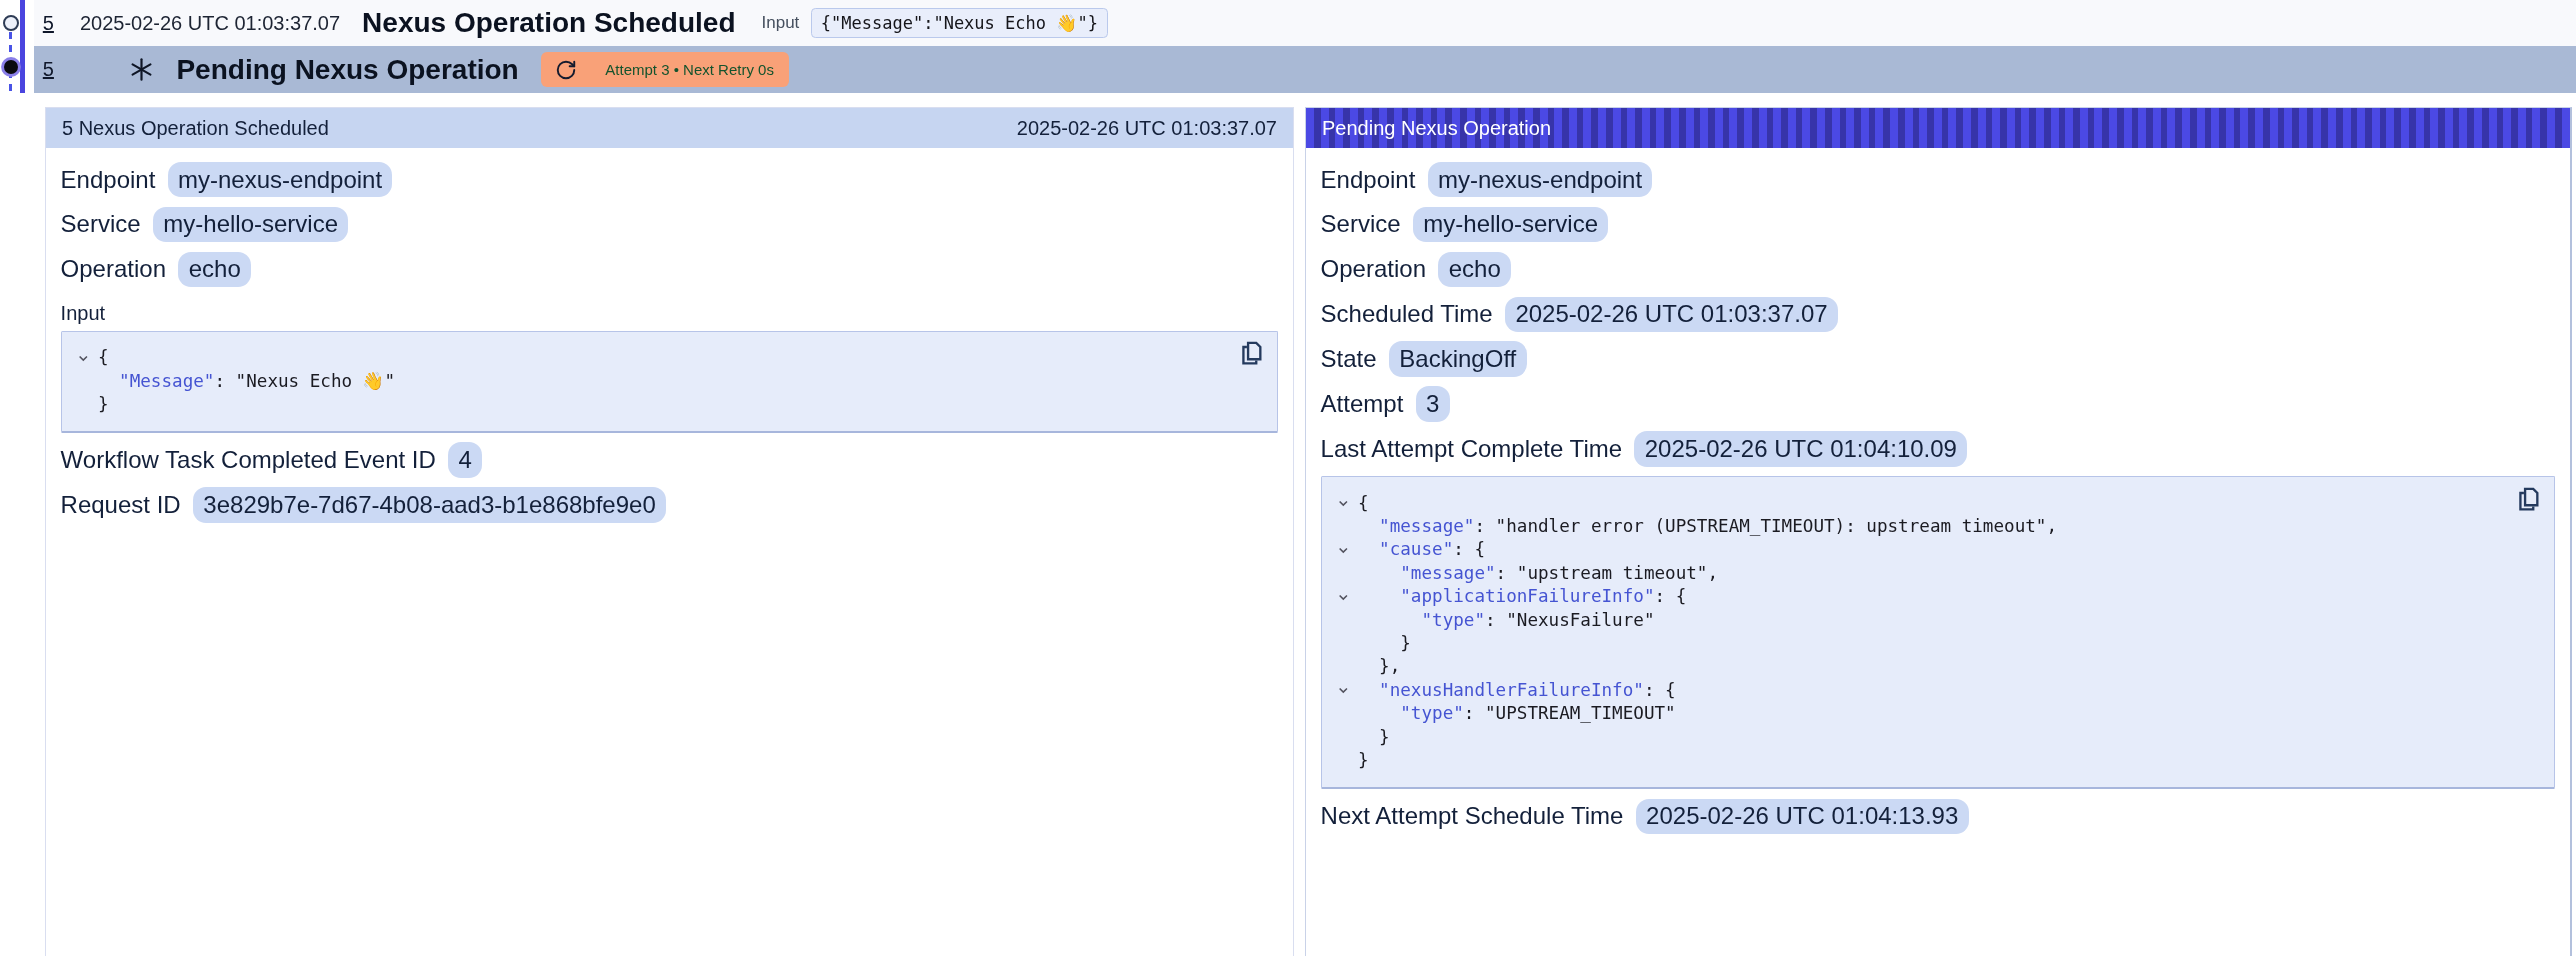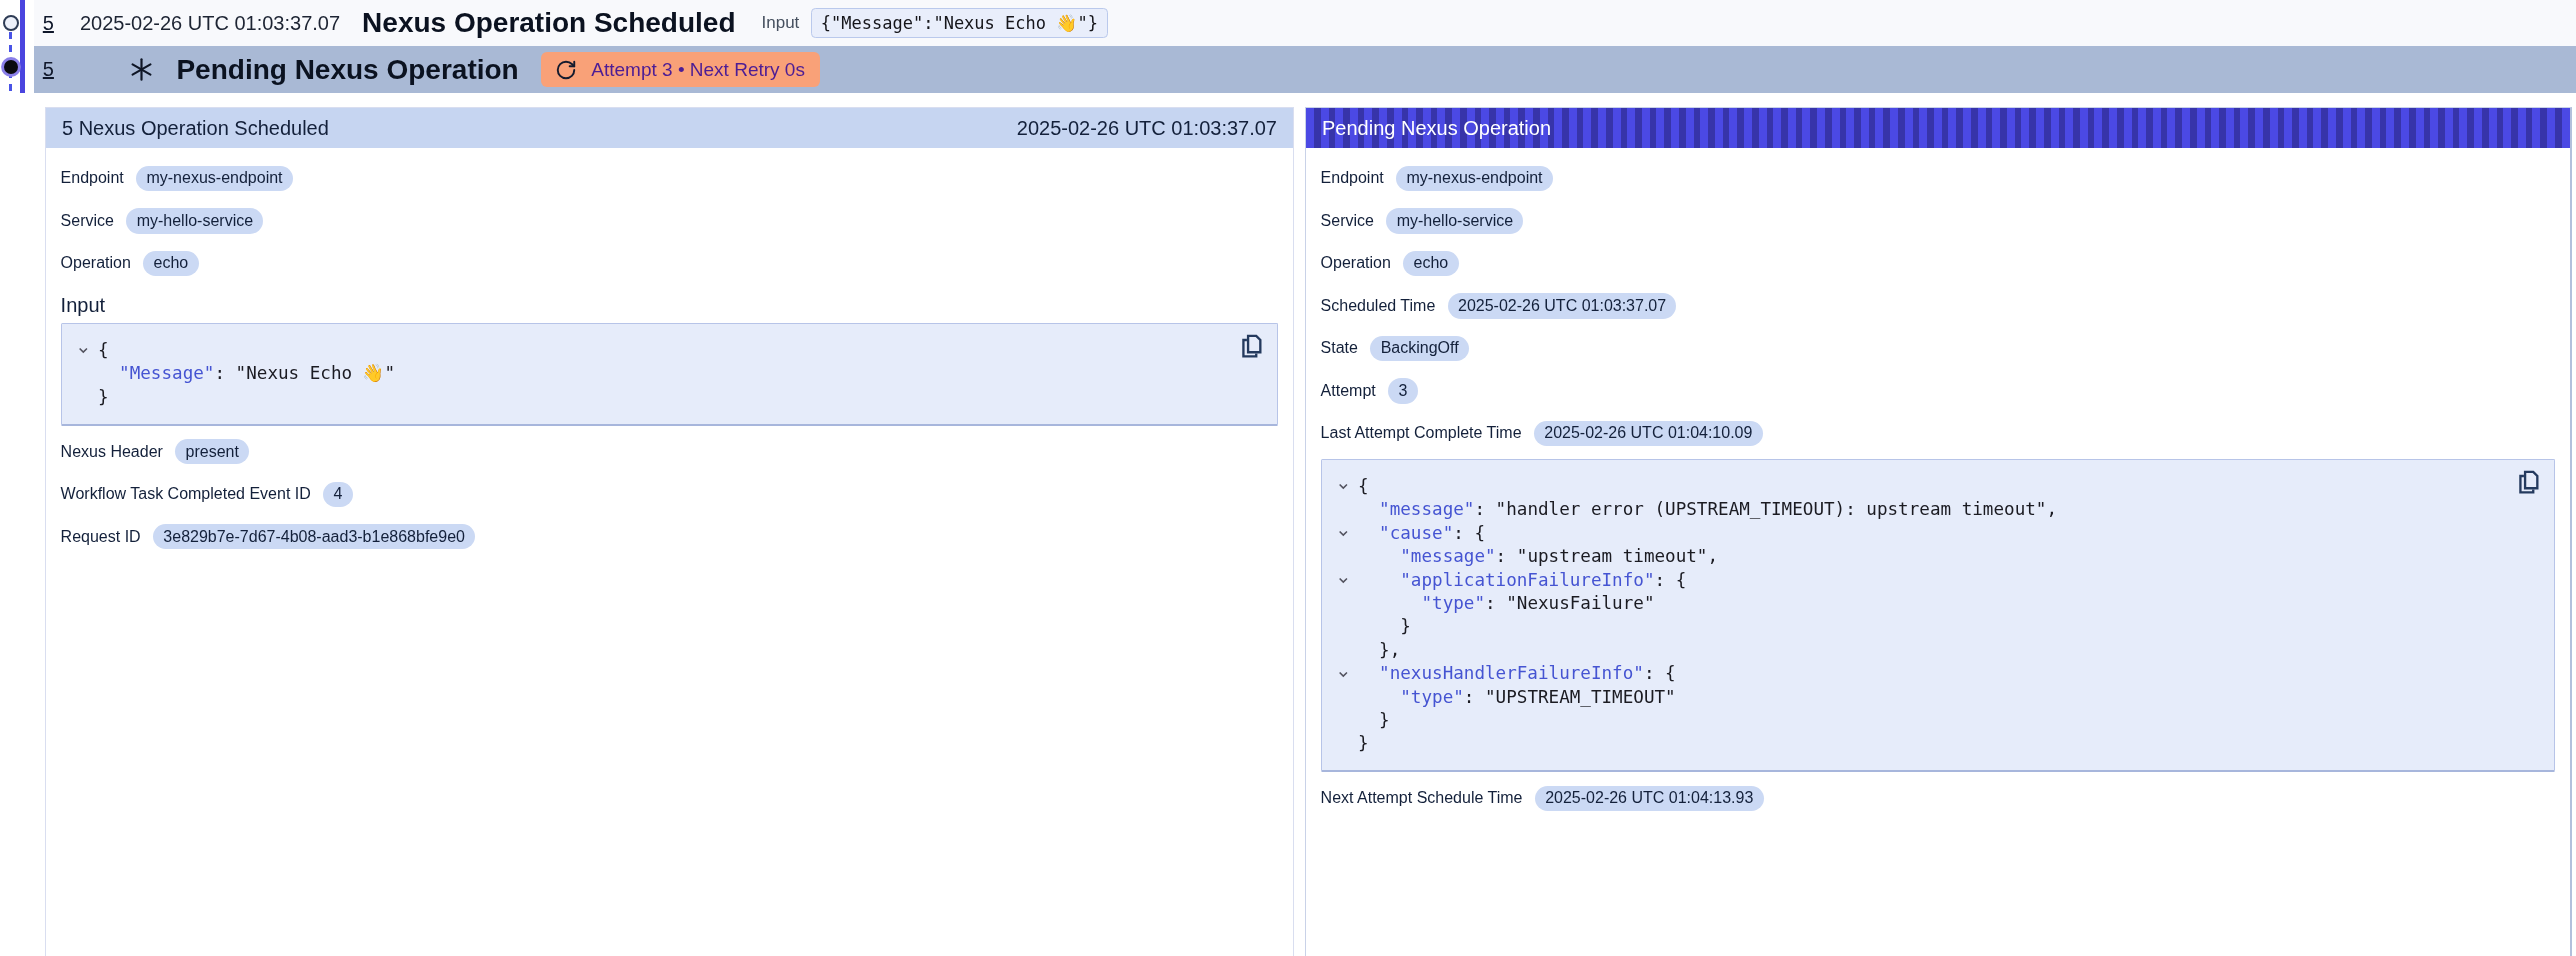--- a/index.html
+++ b/index.html
@@ -14,42 +14,42 @@
   .num { font-size:20px; color:#0f172a; text-decoration:underline; margin-left:8.8px; cursor:pointer; }
   .ts  { font-size:20px; color:#1d2433; margin-left:26px; }
   .ttl { font-size:28px; font-weight:700; color:#0b1220; }
   .row1 .ttl { margin-left:22px; }
   .inlbl { font-size:17px; color:#46505f; margin-left:26px; }
   .incode { font-family:"DejaVu Sans Mono", monospace; font-size:17px; color:#15151a;
     background:#e9eefb; border:1.5px solid #bac9ec; border-radius:4.4px; padding:4.4px 8.8px; margin-left:11.7px; }
   .pend-icon { margin-left:73px; display:flex; }
   .row2 .ttl { margin-left:20.5px; }
   .retry-badge { margin-left:22px; background:#f9a178; border-radius:5.9px; padding:6.6px 14.6px;
-    display:flex; align-items:center; gap:14px; font-size:19px; color:#4c1d95; }
+    display:flex; align-items:center; gap:28px; font-size:15px; color:#14532d; }
 
   
   .tl-bar { position:absolute; left:20px; top:0; width:5.1px; height:93px; background:#4a45df; }
   .tl-dash { position:absolute; left:8.8px; top:32px; width:3.7px; height:63px;
     background:repeating-linear-gradient(180deg,#4953e6 0 7.3px,transparent 7.3px 13px); }
   .tl-circle { position:absolute; left:2.9px; top:14.6px; width:16px; height:16px;
     border:2.9px solid #2e3c55; border-radius:50%; background:#edf1fa; }
   .tl-dot { position:absolute; left:4.4px; top:60px; width:14px; height:14px;
     background:#0a0a0f; border-radius:50%; box-shadow:0 0 0 2.9px #8a7fe8; }
 
   
   .panel { position:absolute; top:107px; bottom:0; background:#fff; }
   .panel-left  { left:45px;  width:1249px; border:0.7px solid #d9def0; border-bottom:none; }
   .panel-right { left:1305px; width:1267px; border:0.7px solid #c9d2e8; border-right:2.2px solid #b3c0dc; border-bottom:none; }
   .phead { height:40px; display:flex; align-items:center; padding:4px 16px; font-size:20px; }
   .phead-left { background:#c6d5f1; color:#13203a; justify-content:space-between; }
   .phead-right { background:repeating-linear-gradient(90deg,#4b49e4 0 8px,#3734a9 8px 14.6px);
     color:#ffffff; font-weight:500; }
   .pbody { padding:4.4px 14.6px 0 14.6px; }
 
-  .field-row { display:flex; align-items:center; gap:12.4px; margin:9.5px 0; min-height:33px; font-size:16px; color:#13203a; }
+  .field-row { display:flex; align-items:center; gap:12.4px; margin:9.5px 0; min-height:33px; font-size:24px; color:#13203a; }
   .badge { background:#cbd9f4; padding:3.7px 10.3px; border-radius:13px; color:#13203a; }
   .field-link { color:#0f172a; text-decoration:underline; cursor:pointer; }
   .section-label { font-size:20px; color:#13203a; margin:14.6px 0 5.9px; }
 
   
   .codeblock { position:relative; background:#e6ecfa; border:1.5px solid #b7c4e8; border-bottom:2.9px solid #a7b6dc;
     border-radius:1.5px; padding:14.6px 44px 14.6px 7.3px; margin:2.9px 0 8.8px;
     font-family:"DejaVu Sans Mono", monospace; font-size:17.6px; line-height:23.4px; color:#1b1b22; }
   .code-line { display:flex; }
   .gutter { width:29px; flex:none; display:flex; align-items:center; justify-content:center; }
@@ -137,24 +137,20 @@
         </div>
       <button class="copybtn">
         <svg width="28" height="28" viewBox="0 0 24 24">
             <path d="M8.5 6H5.5v14h11v-2.5" fill="none" stroke="#243a5e" stroke-width="2"></path>
             <path d="M9.5 2.5h7l3.5 3.5v10.5h-10.5z" fill="none" stroke="#243a5e" stroke-width="2"></path>
           </svg>
       </button>
     </div>
     <div>
         <div class="field-row">
-          <span>Nexus Header</span>
-          <span class="badge">present</span>
-        </div>
-        <div class="field-row">
           <span>Workflow Task Completed Event ID</span>
           <span class="badge">4</span>
         </div>
         <div class="field-row">
           <span>Request ID</span>
           <span class="badge">3e829b7e-7d67-4b08-aad3-b1e868bfe9e0</span>
         </div>
       </div>
   </div>
 </div>

